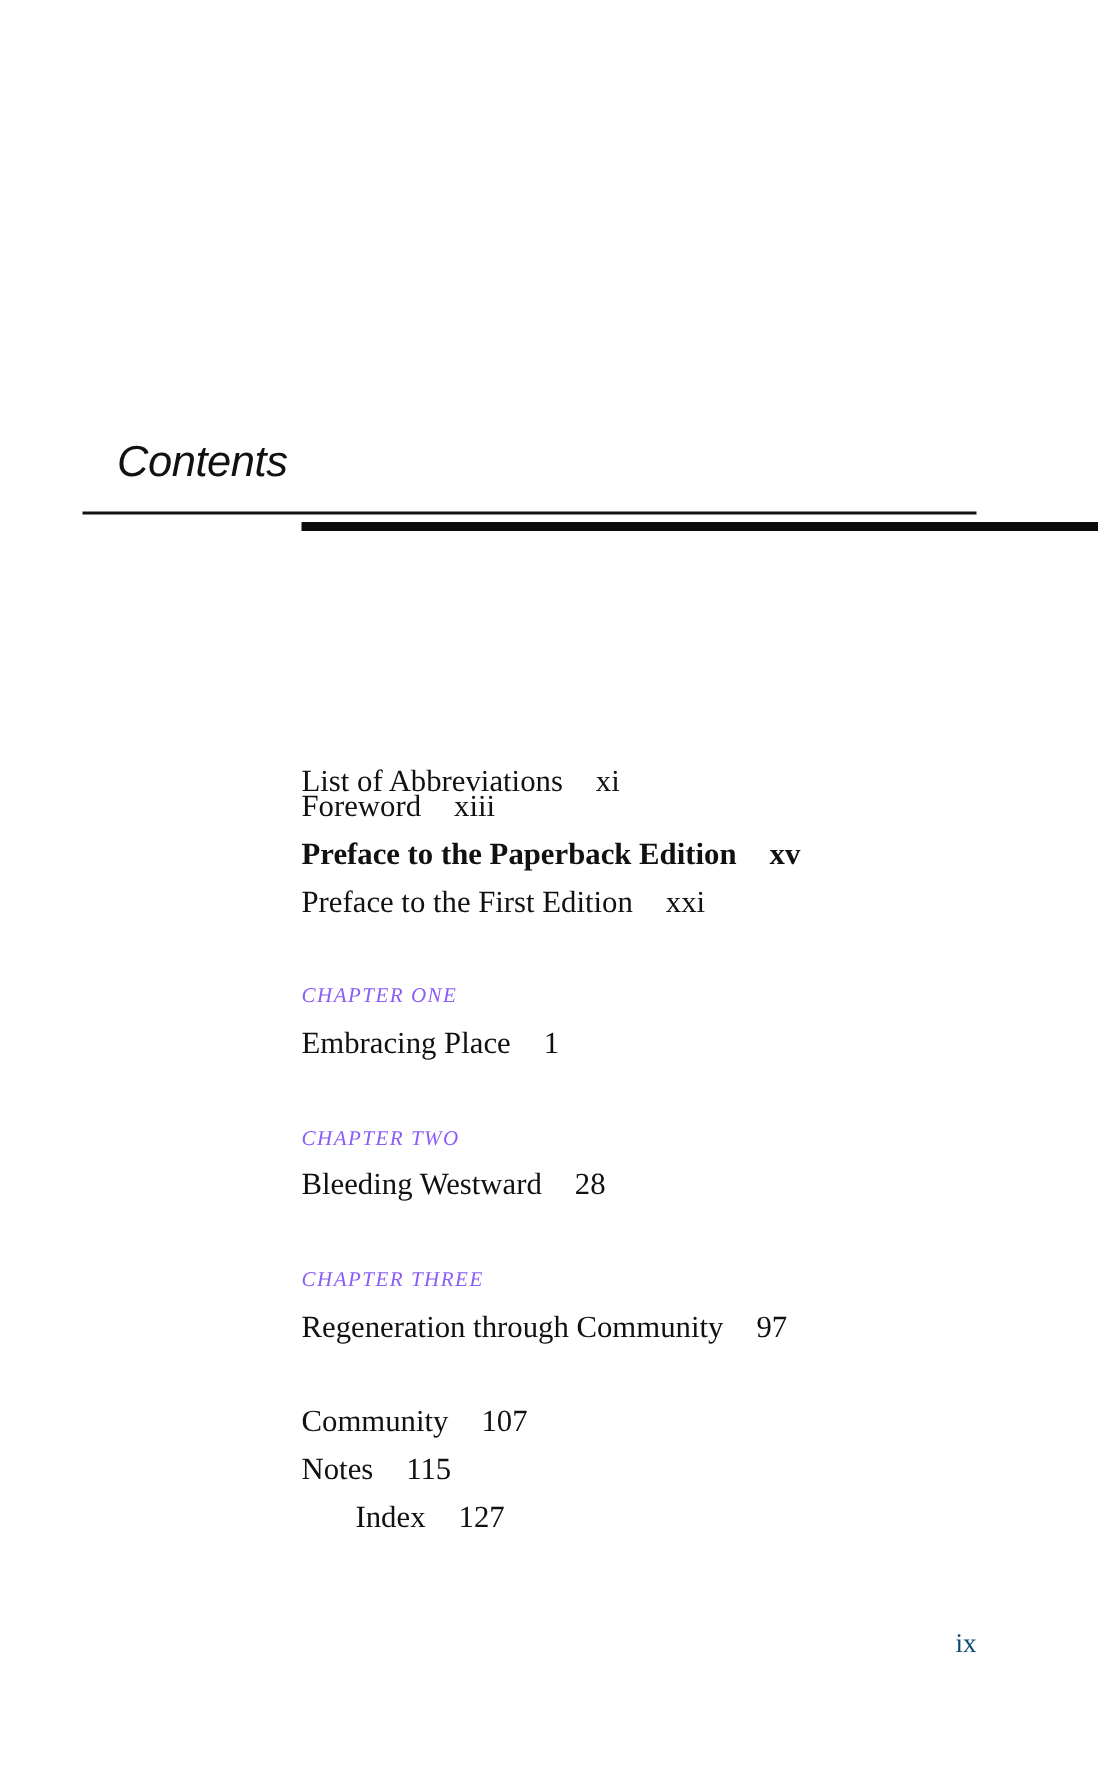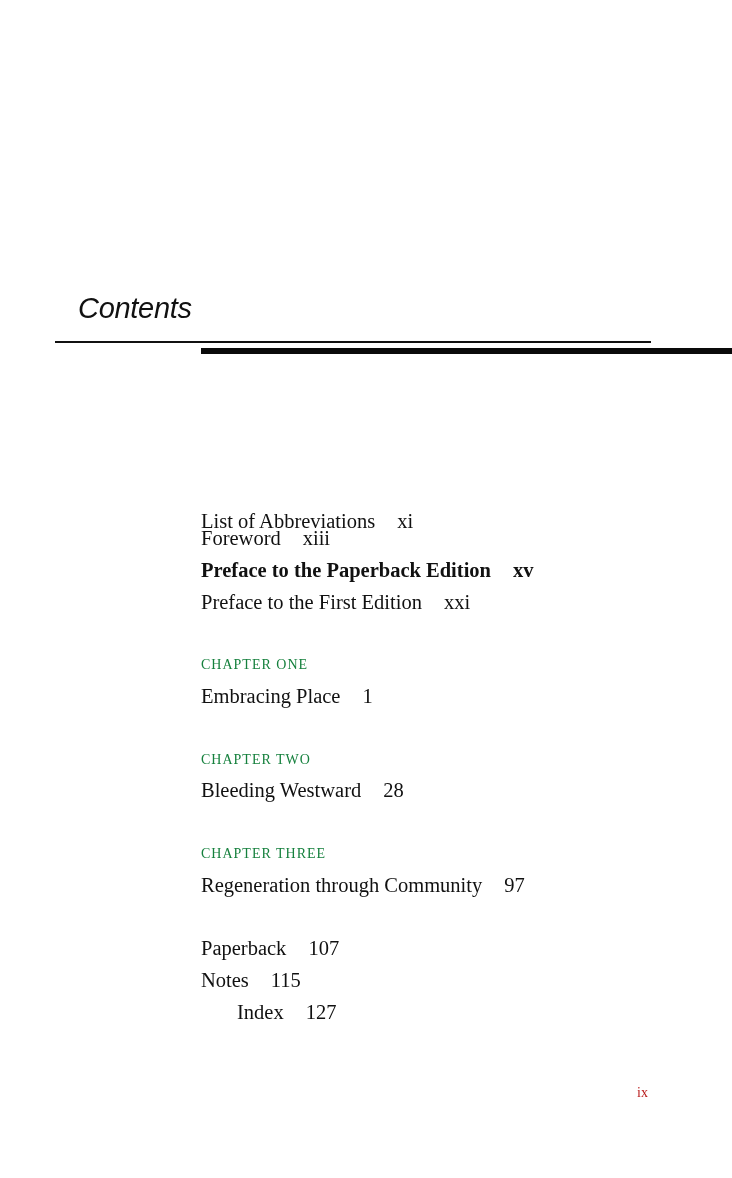--- a/index.html
+++ b/index.html
@@ -60,28 +60,29 @@
     .entry .page {
       margin-left: 22px;
     }
     .chapter-label {
       position: absolute;
       left: 0;
       white-space: nowrap;
       font-size: 14px;
       letter-spacing: 1px;
       text-transform: uppercase;
-      color: #15803d;
+      color: #8b5cf6;
+      font-style: italic;
     }
     .folio {
       position: absolute;
       left: 637px;
       top: 1085px;
-      font-size: 14px;
-      color: #b91c1c;
+      font-size: 18px;
+      color: #0c4a6e;
     }
   </style>
 </head>
 <body>
 
 <h1 class="title">Contents</h1>
 <div class="rule-thin"></div>
 <div class="rule-thick"></div>
 
 <div class="toc">
@@ -108,21 +109,21 @@
   <div class="entry" style="top:778px;">
     <span>Bleeding Westward</span><span class="page">28</span>
   </div>
 
   <div class="chapter-label" style="top:846px;">CHAPTER THREE</div>
   <div class="entry" style="top:873px;">
     <span>Regeneration through Community</span><span class="page">97</span>
   </div>
 
   <div class="entry" style="top:936px;">
-    <span>Paperback</span><span class="page">107</span>
+    <span>Community</span><span class="page">107</span>
   </div>
   <div class="entry" style="top:968px;">
     <span>Notes</span><span class="page">115</span>
   </div>
   <div class="entry" style="top:1000px;margin-left:36px;">
     <span>Index</span><span class="page">127</span>
   </div>
 </div>
 
 <div class="folio">ix</div>

